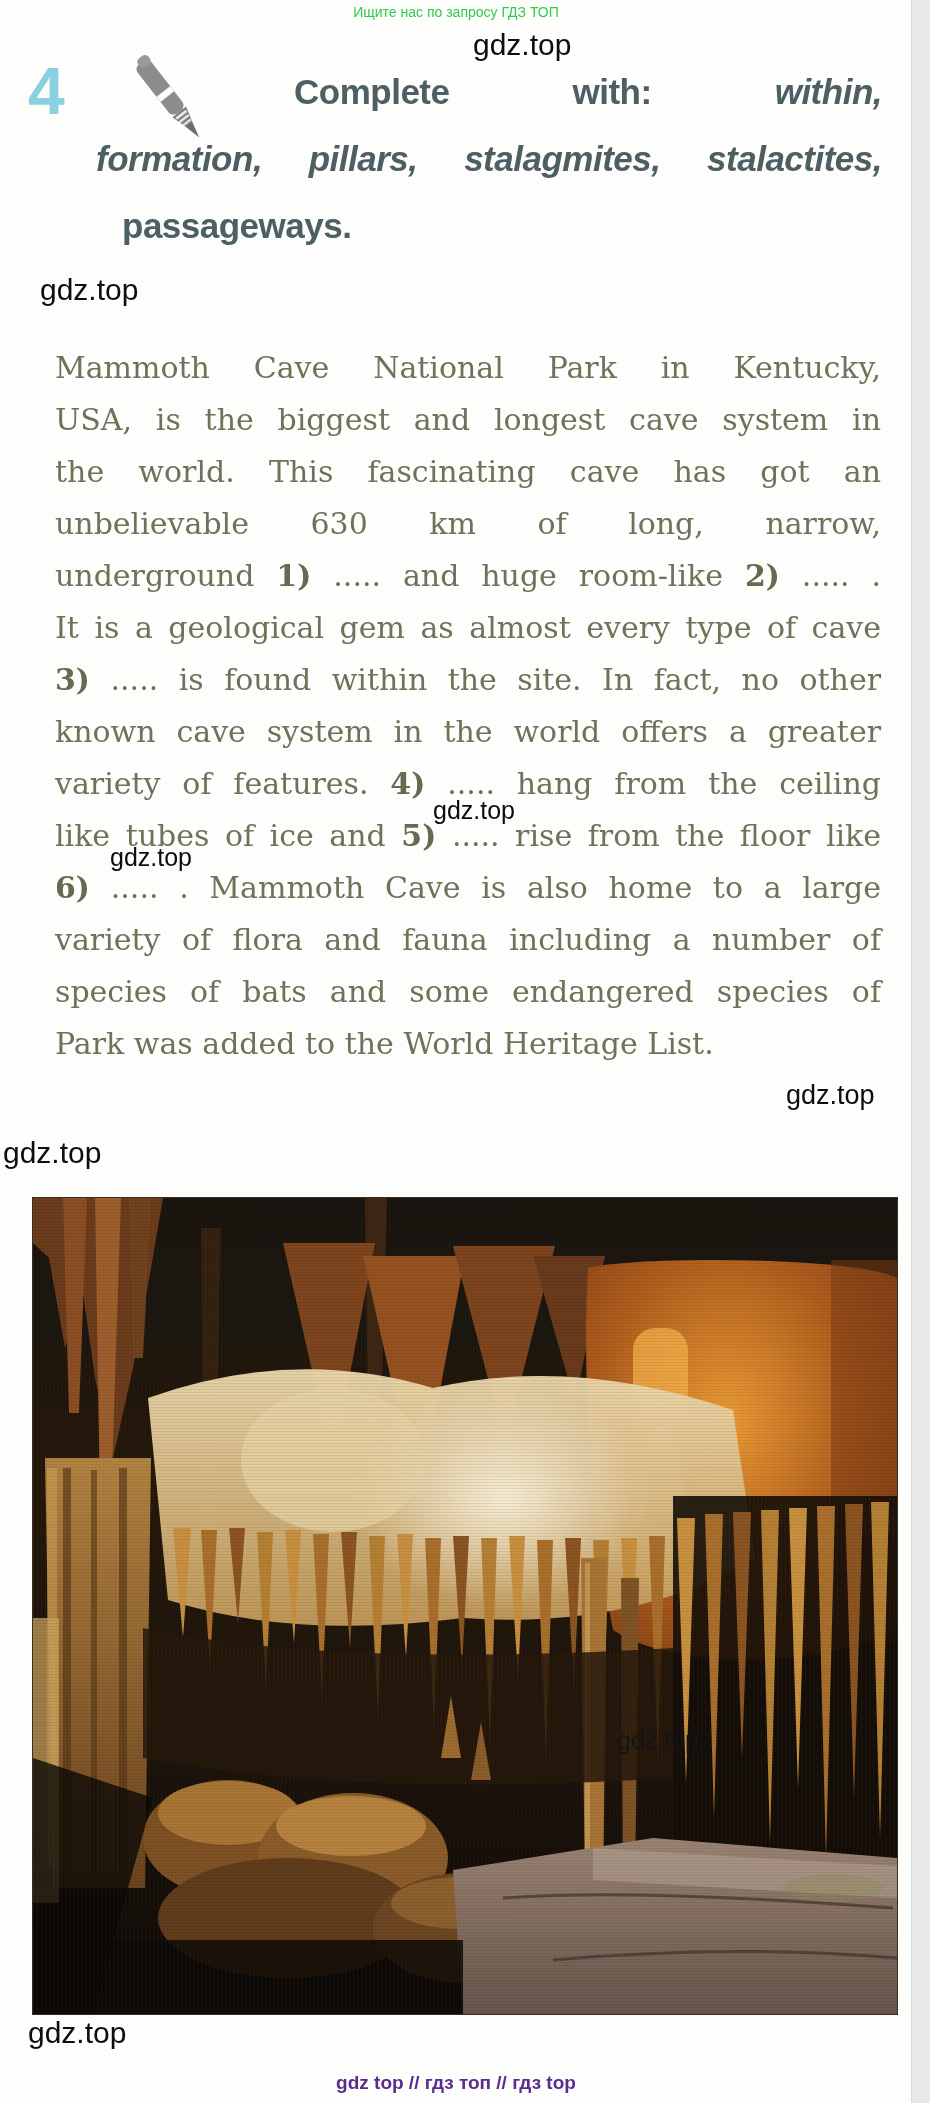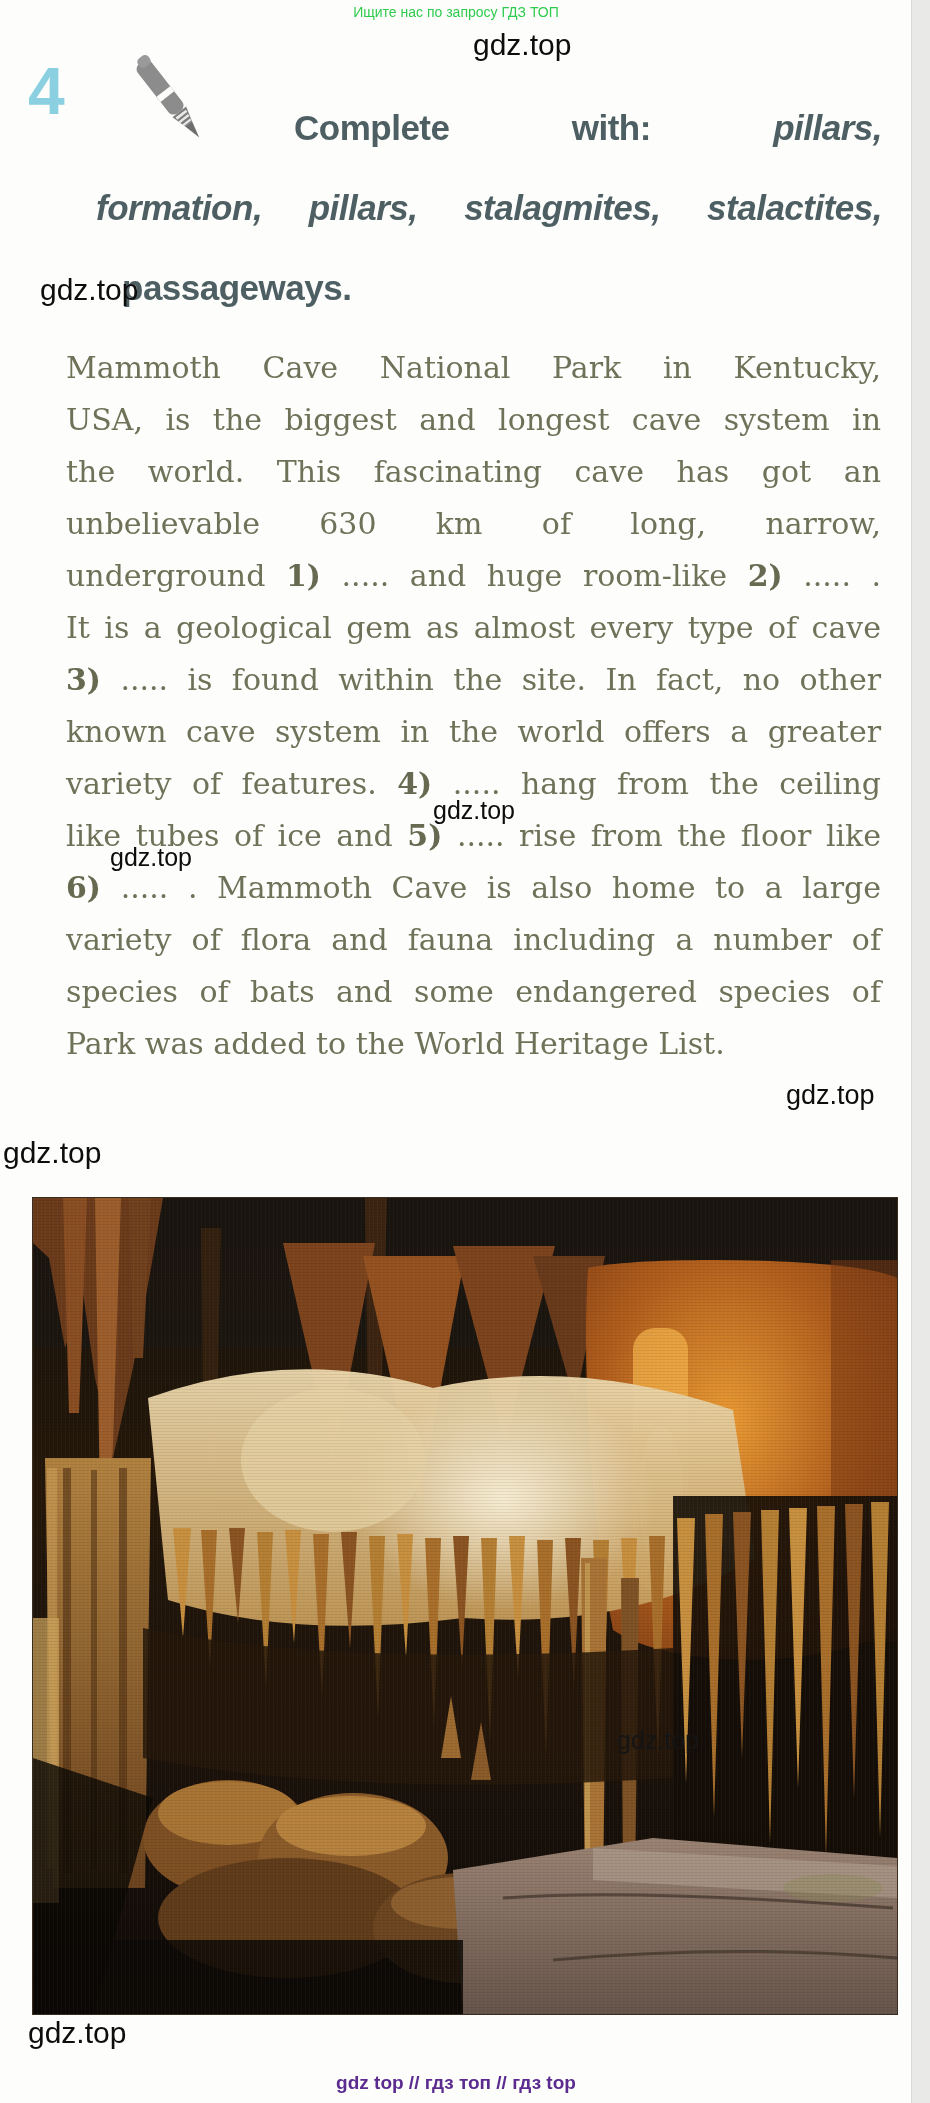--- a/index.html
+++ b/index.html
@@ -35,34 +35,34 @@
   
   .task-number{
     position:absolute;left:28px;top:58px;
     font-size:66px;font-weight:bold;line-height:1;
   }
   .pencil{position:absolute;left:116px;top:46px;width:108px;height:108px;}
   .task-text{
     position:absolute;left:96px;top:70px;width:786px;
     font-size:35px;color:#4d5f63;letter-spacing:-0.5px;
   }
-  .task-line{line-height:44px;margin-bottom:23px;margin-top:36px;}
+  .task-line{line-height:44px;margin-bottom:23px;}
   .task-line1{display:flex;justify-content:space-between;padding-left:198px;font-weight:bold;}
   .task-line1 .w-italic{font-style:italic;font-weight:600;}
   .task-line2{font-style:italic;font-weight:600;text-align:justify;text-align-last:justify;}
   .task-line3{font-weight:600;padding-left:26px;}
   
   .reading{
     position:absolute;left:55px;top:342px;width:826px;
     font-family:"DejaVu Serif","Liberation Serif",serif;
     font-size:30px;color:#6f7258;z-index:1;
   }
   .bodyline{
     height:52px;line-height:52px;white-space:nowrap;
-    text-align:justify;text-align-last:justify;margin-left:11px;
+    text-align:justify;text-align-last:justify;
   }
   .bodyline.last{text-align:left;text-align-last:left;}
   .bodyline b{font-weight:bold;color:#676a50;}
   
   .photo{
     position:absolute;left:33px;top:1198px;width:864px;height:816px;
     background:#1a120a;z-index:2;outline:1px solid #3a2e20;
   }
   .photo svg{position:absolute;left:0;top:0;width:100%;height:100%;}
   .grain{
@@ -103,21 +103,21 @@
         <rect x="45" y="75" width="9" height="2" fill="#fdfdfb" opacity="0.85"></rect>
         <rect x="47" y="2" width="12" height="10" rx="4" fill="#9a9a9a"></rect>
       </g>
     </svg>
   </div>
 
   <div class="task-text">
     <div class="task-line task-line1">
       <span>Complete</span>
       <span>with:</span>
-      <span class="w-italic">pillars,</span>
+      <span class="w-italic">within,</span>
     </div>
     <div class="task-line task-line2">formation, pillars, stalagmites, stalactites,</div>
     <div class="task-line task-line3">passageways.</div>
   </div>
 
   <div class="wm wm-a">gdz.top</div>
 
   <div class="reading">
       <div class="bodyline">Mammoth Cave National Park in Kentucky,</div>
       <div class="bodyline">USA, is the biggest and longest cave system in</div>

